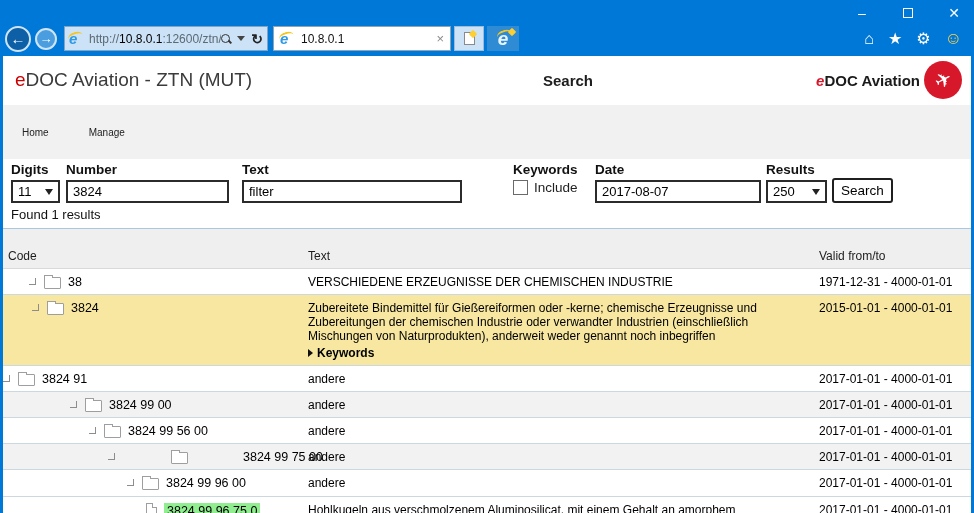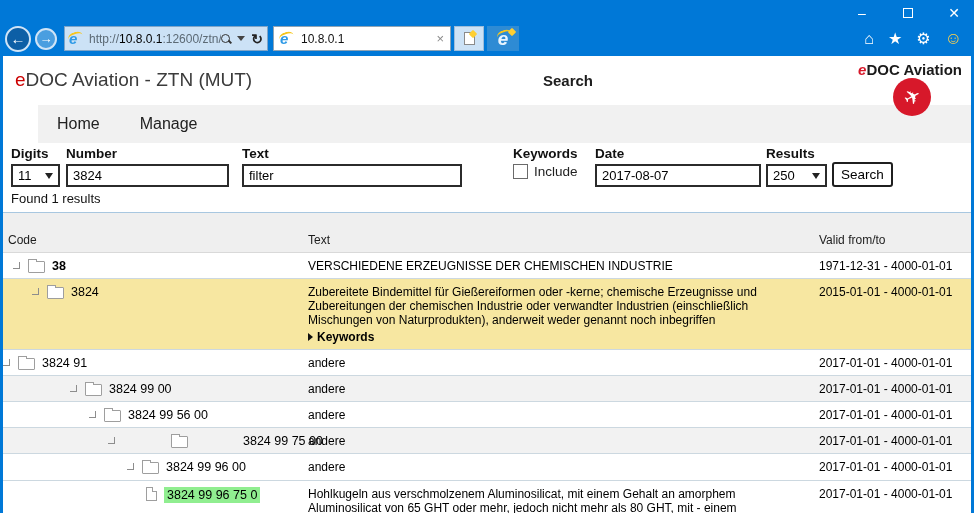--- a/index.html
+++ b/index.html
@@ -42,27 +42,27 @@
   .tb-icons { display:flex; align-items:center; gap:14px; margin-right:4px; }
   .tb-icons .gl { color:#fff; font-size:16px; line-height:1; }
   .gl-smiley { color:#ffd24a !important; font-size:17px !important; }
 
   
   .page { position:absolute; top:56px; left:0; right:0; bottom:0; background:#fff; border-left:3px solid #0078d7; border-right:3px solid #0078d7; overflow:hidden; }
   .app-header { position:relative; height:49px; }
   .app-title { position:absolute; left:12px; top:13px; font-size:19px; color:#3b3b3b; }
   .accent-red { color:#cc0000; }
   .page-title { position:absolute; left:540px; top:16px; font-size:15px; font-weight:bold; color:#1d1d1d; }
-  .logo { position:absolute; right:9px; top:5px; display:flex; align-items:center;flex-direction:column; }
+  .logo { position:absolute; right:9px; top:5px; display:flex; align-items:center; }
   .logo-text { font-size:15px; font-weight:bold; color:#1a1a1a; }
   .logo-text .accent-e { color:#d7182a; font-style:italic; }
   .logo-mark { width:38px; height:38px; border-radius:50%; background:#d7182a; margin-left:4px; display:flex; align-items:center; justify-content:center; }
   .logo-plane { color:#fff; font-size:20px; transform:rotate(-28deg); }
 
-  .nav { height:38px; background:#f1f1f1; display:flex; align-items:center; padding-left:19px; gap:40px; font-size:16px; color:#222;margin-left:35px; }
+  .nav { height:54px; background:#f1f1f1; display:flex; align-items:center; padding-left:19px; gap:40px; font-size:10px; color:#222; }
 
   
   .form-area { position:relative; height:48px; font-size:13px; }
   .fgroup { position:absolute; top:3px; }
   .flabel { font-weight:bold; color:#111; font-size:13.5px; display:block; margin-bottom:3px; }
   .tbox, .selbox { border:2px solid #2b2b2b; background:#fff; height:23px; font-family:"Liberation Sans",sans-serif; font-size:13px; padding:0 5px; color:#000; }
   .selbox { display:flex; align-items:center; justify-content:space-between; }
   .sel-arrow { width:0; height:0; border-left:4px solid transparent; border-right:4px solid transparent; border-top:6px solid #222; margin-left:6px; }
   .chk-row { display:flex; align-items:center; margin-top:3px; }
   .checkbox { width:15px; height:15px; border:1px solid #6a6a6a; background:#fff; }
@@ -201,21 +201,21 @@
     <div class="found">Found 1 results</div>
 
     <div class="table">
       <div class="thead">
         <div class="th-code">Code</div>
         <div>Text</div>
         <div>Valid from/to</div>
       </div>
       <div id="tbody">
           <div class="trow">
-            <div class="code-cell" style="padding-left: 10px; font-weight: bold;">
+            <div class="code-cell" style="padding-left: 26px;">
               <div class="expander"></div>
               <div class="icon-folder"></div>
               <div class="code-text">38</div>
             </div>
             <div class="text-cell"><span>VERSCHIEDENE ERZEUGNISSE DER CHEMISCHEN INDUSTRIE</span></div>
             <div class="valid-cell">1971-12-31 - 4000-01-01</div>
           </div>
           <div class="trow bg-selected">
             <div class="code-cell" style="padding-left: 29px;">
               <div class="expander"></div>

